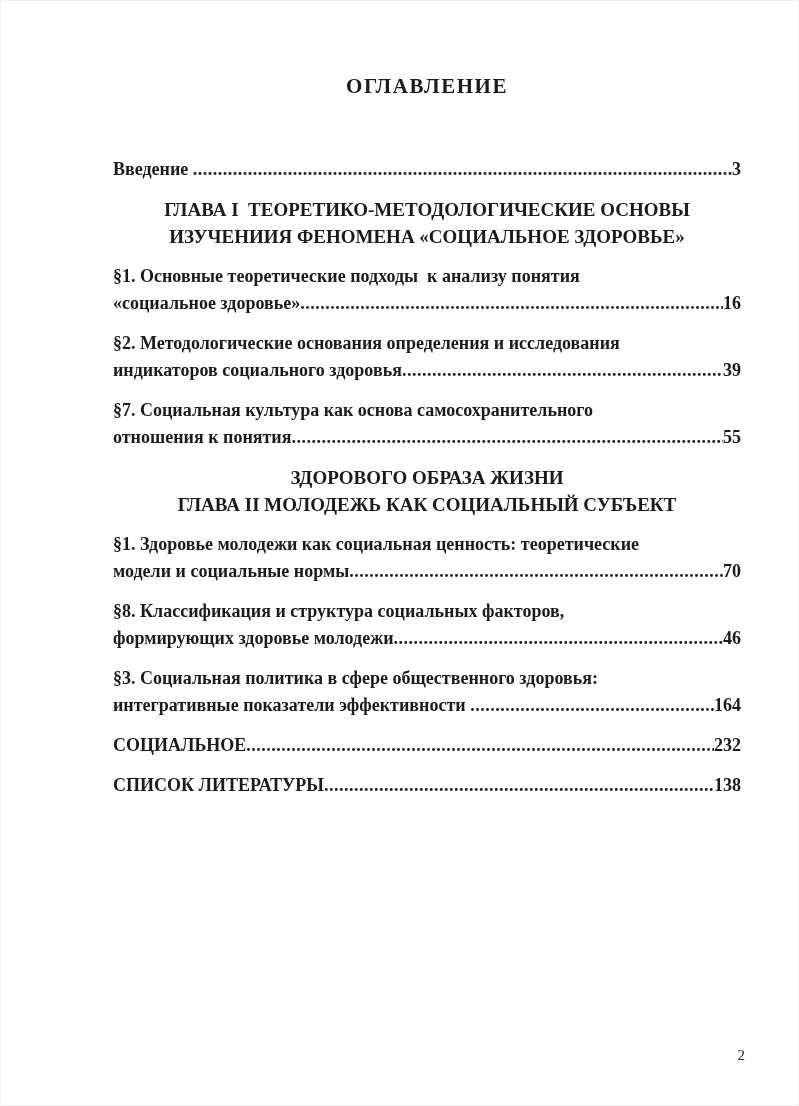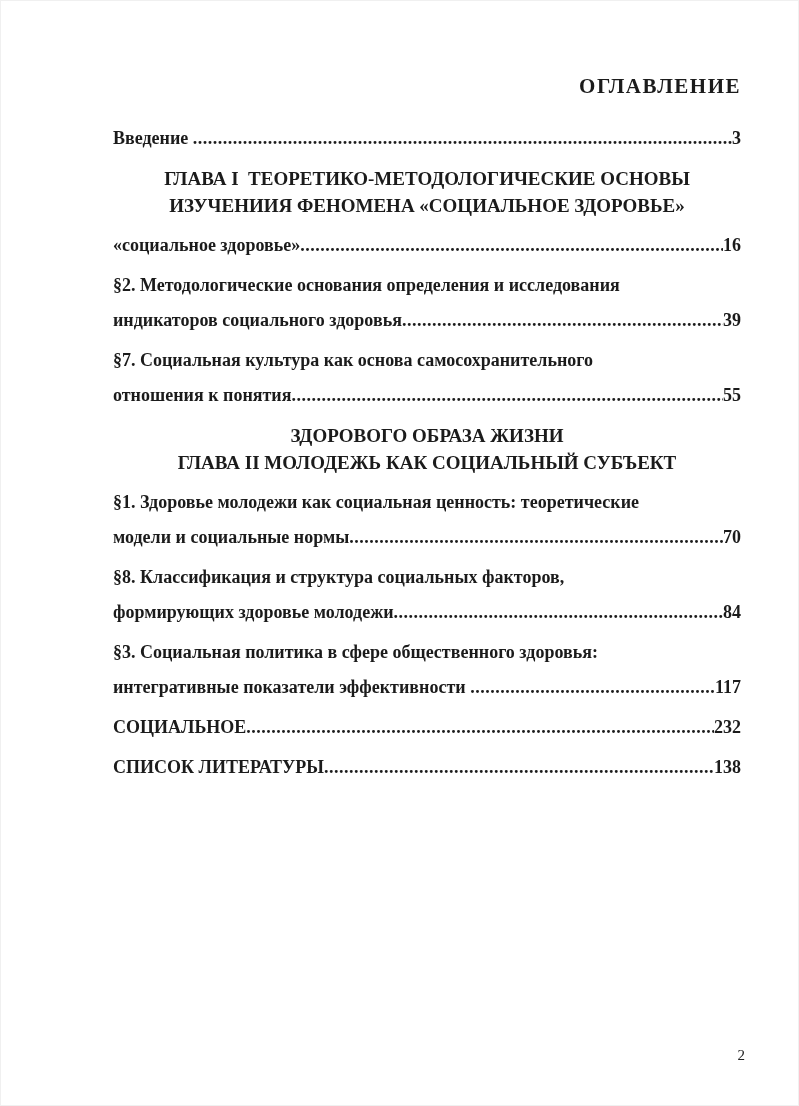--- a/index.html
+++ b/index.html
@@ -18,46 +18,45 @@
     color: #1b1b1b;
     overflow: hidden;
   }
   .content {
     position: absolute;
     left: 113px;
     top: 74px;
     width: 628px;
   }
   .doc-title {
-    text-align: right;
+    text-align: center;
     font-size: 21px;
     font-weight: bold;
     letter-spacing: 1.5px;
-    margin: 0 0 26px 0;
+    margin: 0 0 57px 0;
   }
   .toc-entry {
     font-size: 18px;
     font-weight: bold;
     line-height: 27px;
     margin-bottom: 13px;
   }
   .chapter-heading {
     font-size: 19px;
     font-weight: bold;
     line-height: 27px;
     margin-bottom: 13px;
     text-align: center;
   }
   .line {
     white-space: pre-wrap;
   }
   .leader-line {
     display: flex;
     align-items: flex-start;
-    margin-top: 8px;
   }
   .leader-line .label {
     flex: 0 0 auto;
     white-space: pre;
   }
   .dots {
     flex: 1 1 auto;
     overflow: hidden;
     white-space: nowrap;
     letter-spacing: 0.5px;
@@ -92,20 +91,21 @@
         <span class="page-num">3</span>
       </div>
     </div>
 
     <div class="chapter-heading">
       <div class="line">ГЛАВА I  ТЕОРЕТИКО-МЕТОДОЛОГИЧЕСКИЕ ОСНОВЫ</div>
       <div class="line">ИЗУЧЕНИИЯ ФЕНОМЕНА «СОЦИАЛЬНОЕ ЗДОРОВЬЕ»</div>
     </div>
 
     <div class="toc-entry">
+      <div class="line">§1. Основные теоретические подходы  к анализу понятия</div>
       <div class="line leader-line">
         <span class="label">«социальное здоровье»</span>
         <span class="dots"></span>
         <span class="page-num">16</span>
       </div>
     </div>
 
     <div class="toc-entry">
       <div class="line">§2. Методологические основания определения и исследования</div>
       <div class="line leader-line">
@@ -136,30 +136,30 @@
         <span class="dots"></span>
         <span class="page-num">70</span>
       </div>
     </div>
 
     <div class="toc-entry">
       <div class="line">§8. Классификация и структура социальных факторов,</div>
       <div class="line leader-line">
         <span class="label">формирующих здоровье молодежи</span>
         <span class="dots"></span>
-        <span class="page-num">84</span>
+        <span class="page-num">46</span>
       </div>
     </div>
 
     <div class="toc-entry">
       <div class="line">§3. Социальная политика в сфере общественного здоровья:</div>
       <div class="line leader-line">
         <span class="label">интегративные показатели эффективности </span>
         <span class="dots"></span>
-        <span class="page-num">117</span>
+        <span class="page-num">164</span>
       </div>
     </div>
 
     <div class="toc-entry">
       <div class="line leader-line">
         <span class="label">СОЦИАЛЬНОЕ</span>
         <span class="dots"></span>
         <span class="page-num">232</span>
       </div>
     </div>

